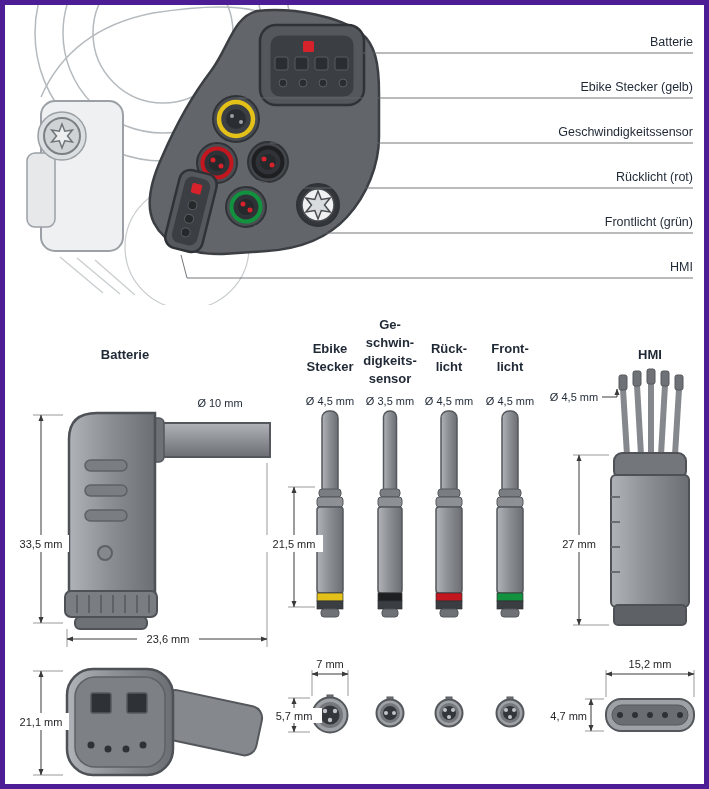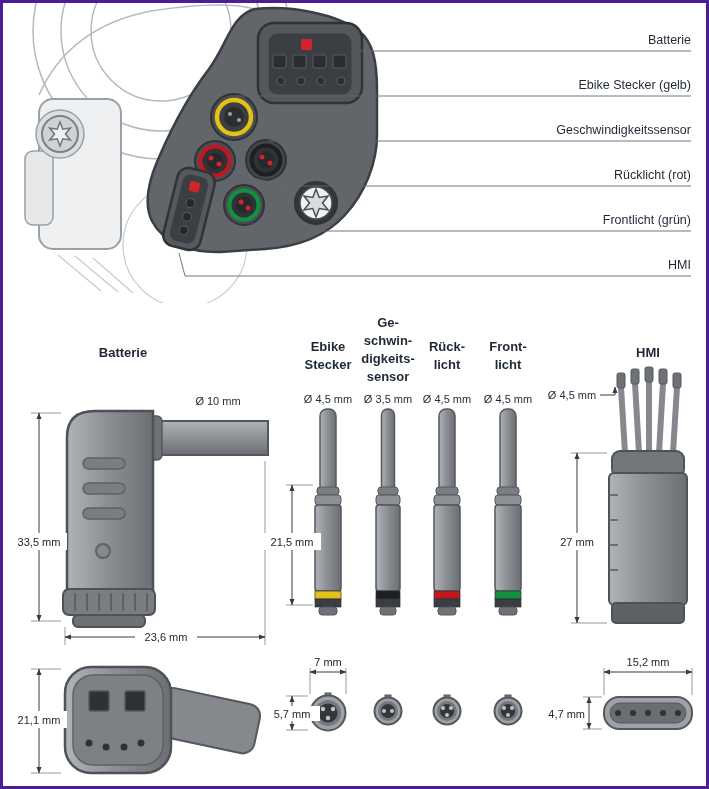--- a/index.html
+++ b/index.html
@@ -1,20 +1,20 @@
 <!DOCTYPE html>
 <html><head>
 <meta charset="utf-8">
 <style>
   html,body{margin:0;padding:0;background:#ffffff;}
   .page{
     position:relative;
     width:709px;height:789px;
     background:#ffffff;
-    border:3px solid #4c1d95;
+    border:5px solid #4c1d95;
     box-sizing:border-box;
     font-family:"Liberation Sans", sans-serif;
     overflow:hidden;
   }
   svg{display:block;position:absolute;left:0;}
   #top-svg{top:0;}
   #bottom-svg{top:300px;}
   text{font-family:"Liberation Sans", sans-serif;}
   .callout-label{font-size:12.5px;fill:#1f2835;}
   .col-header{font-size:13px;font-weight:bold;fill:#1f2835;}

